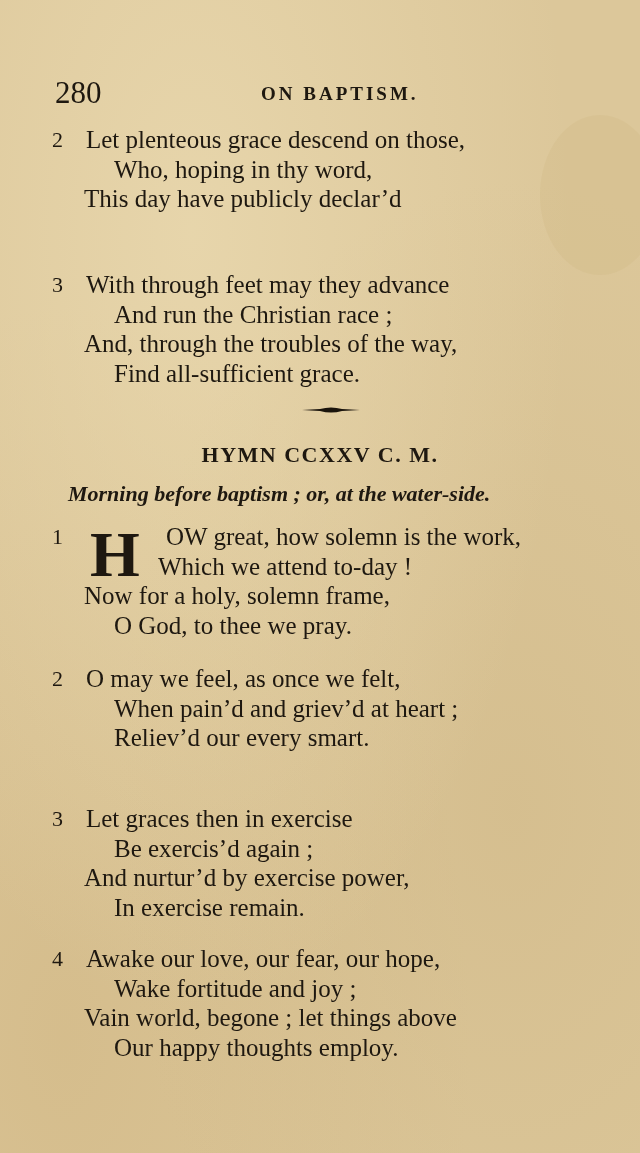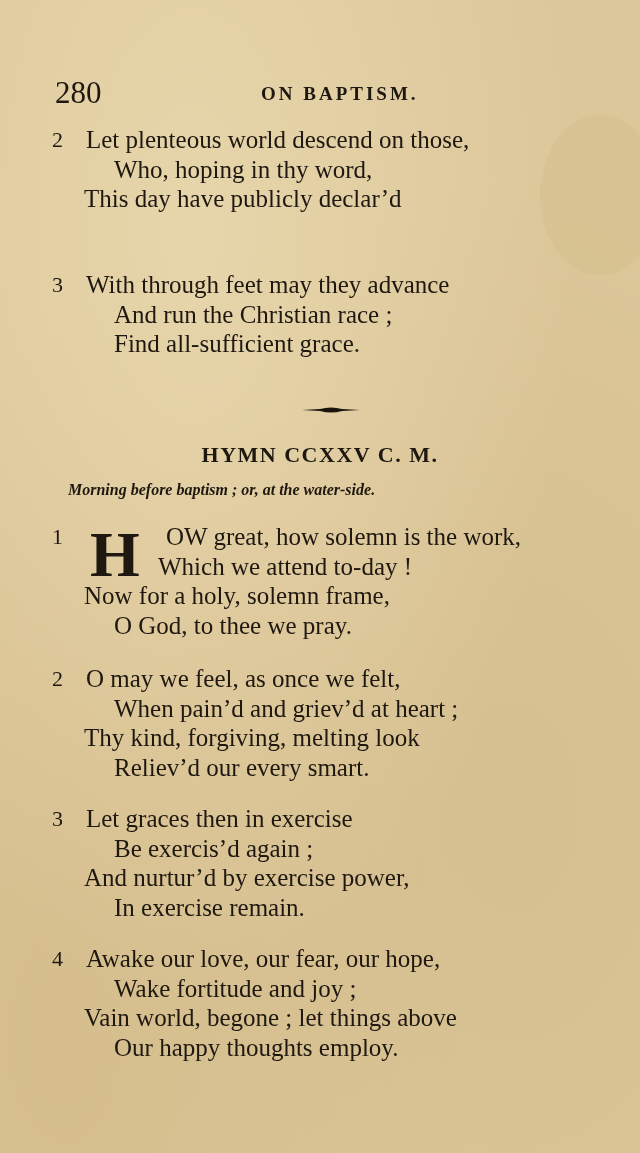--- a/index.html
+++ b/index.html
@@ -20,21 +20,21 @@
   .running-head { position:absolute; left:206px; top:8px; font-size:19px; font-weight:bold; letter-spacing:3px; }
   .stanza { position:absolute; left:52px; }
   .line { position:relative; font-size:25px; line-height:29.5px; white-space:nowrap; }
   .num { position:absolute; left:0; top:0; font-size:22px; }
   .l1 { padding-left:34px; }
   .l2 { padding-left:62px; }
   .l3 { padding-left:32px;font-family:Liberation Serif, serif; }
   .l4 { padding-left:62px; }
   .divider { position:absolute; left:302px; top:362px; width:58px; height:6px; }
   .hymn-title { position:absolute; left:0; width:640px; top:397px; text-align:center; font-size:22px; font-weight:bold; letter-spacing:1.5px; box-sizing:border-box; }
-  .hymn-subtitle { position:absolute; left:68px; top:436px; font-size:16px; font-style:italic; font-weight:bold; white-space:nowrap;text-align:center; }
+  .hymn-subtitle { position:absolute; left:68px; top:436px; font-size:22px; font-style:italic; font-weight:bold; white-space:nowrap;text-align:center; }
   .dropcap { position:absolute; left:38px; top:5px; font-size:64px; line-height:56px; font-weight:bold; letter-spacing:-2px; }
   .dc1 { padding-left:114px; }
   .dc2 { padding-left:106px; }
   .stain { position:absolute; border-radius:50%; pointer-events:none; }
 </style>
 </head>
 <body>
 
 <div class="page">
 
@@ -42,32 +42,33 @@
   <div class="stain" style="left:540px;top:70px;width:120px;height:160px;background:rgba(210,185,135,0.35);"></div>
 
   <div class="header">
     <span class="page-number">280</span>
     <span class="running-head">ON BAPTISM.</span>
   </div>
 
   <div class="stanza" style="top:80px;">
     <div class="line l1">
       <span class="num">2</span>
-      <span>Let plenteous world descend on those,</span>
+      <span>Let plenteous grace descend on those,</span>
     </div>
     <div class="line l2"><span>Who, hoping in thy word,</span></div>
     <div class="line l3"><span>This day have publicly declar’d</span></div>
   </div>
 
   <div class="stanza" style="top:225px;">
     <div class="line l1">
       <span class="num">3</span>
       <span>With through feet may they advance</span>
     </div>
     <div class="line l2"><span>And run the Christian race ;</span></div>
+    <div class="line l3"><span>And, through the troubles of the way,</span></div>
     <div class="line l4"><span>Find all-sufficient grace.</span></div>
   </div>
 
   <svg class="divider" viewBox="0 0 58 6" width="58" height="6">
     <path d="M0 3 L18 2 Q29 -1 40 2 L58 3 L40 4 Q29 7 18 4 Z" fill="#1a140c"></path>
   </svg>
 
   <div class="hymn-title">HYMN CCXXV C. M.</div>
   <div class="hymn-subtitle">Morning before baptism ; or, at the water-side.</div>
 
@@ -81,21 +82,20 @@
     <div class="line l3"><span>Now for a holy, solemn frame,</span></div>
     <div class="line l4"><span>O God, to thee we pray.</span></div>
   </div>
 
   <div class="stanza" style="top:619px;">
     <div class="line l1">
       <span class="num">2</span>
       <span>O may we feel, as once we felt,</span>
     </div>
     <div class="line l2"><span>When pain’d and griev’d at heart ;</span></div>
-    <div class="line l3"><span>Thy kind, forgiving, melting look</span></div>
     <div class="line l4"><span>Reliev’d our every smart.</span></div>
   </div>
 
   <div class="stanza" style="top:759px;">
     <div class="line l1">
       <span class="num">3</span>
       <span>Let graces then in exercise</span>
     </div>
     <div class="line l2"><span>Be exercis’d again ;</span></div>
     <div class="line l3"><span>And nurtur’d by exercise power,</span></div>

